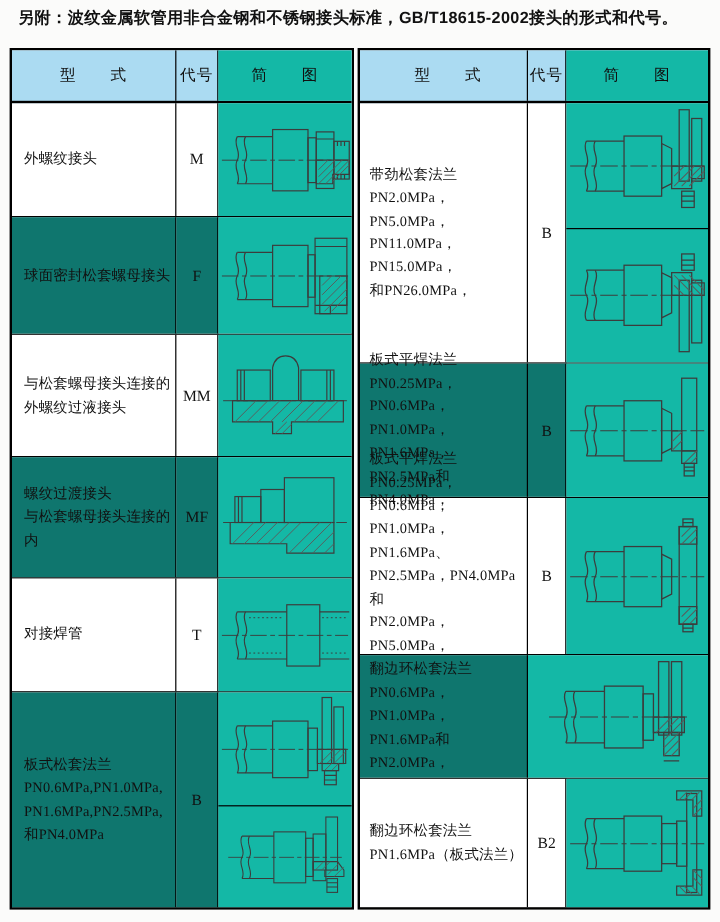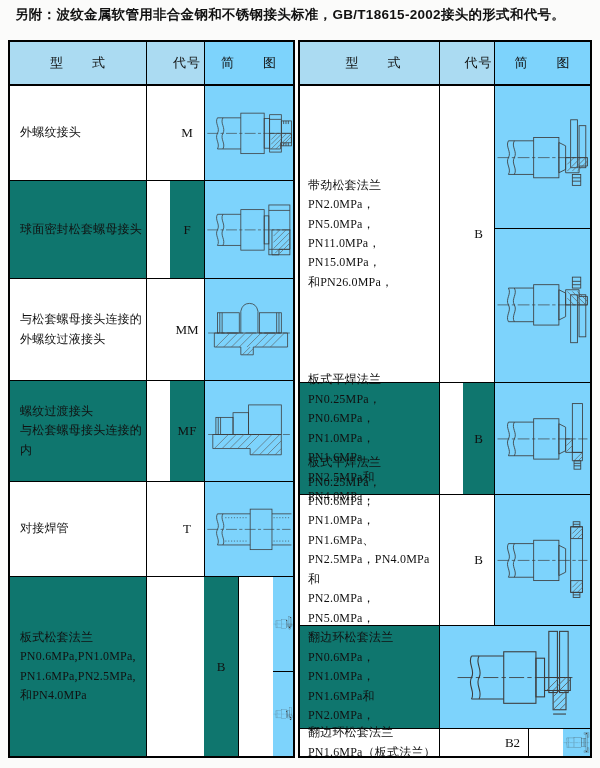--- a/index.html
+++ b/index.html
@@ -13,35 +13,35 @@
     font-family:"Liberation Sans","DejaVu Sans",sans-serif;
     font-weight:bold;font-size:13.5px;letter-spacing:.3px;white-space:nowrap;
   }
   .tbl{
     position:absolute;top:40px;height:718px;box-sizing:border-box;
     border:2px solid #000;background:#fff;display:flex;flex-direction:column;
   }
   .tbl.left{left:8px;width:287px;}
   .tbl.right{left:298px;width:294px;}
   .row{display:flex;border-bottom:1px solid #000;box-sizing:border-box;min-height:0;}
-  .row:last-child{border-bottom:none;flex:1;gap:34px;}
+  .row:last-child{border-bottom:none;flex:1;}
   .row.hdr{height:44px;background:#abdbf2;border-bottom:2px solid #000;flex:none;}
   .ct,.cc,.cd{box-sizing:border-box;min-width:0;}
   .ct{
     width:137px;border-right:1px solid #000;
     display:flex;flex-direction:column;justify-content:center;
     padding:3px 3px 3px 10px;font-size:12px;line-height:1.62;letter-spacing:.2px;
   }
   .tbl.right .ct{width:140px;padding-left:8px;}
   .cc{
     width:35px;border-right:1px solid #000;
-    display:flex;align-items:center;justify-content:center;font-size:13px;margin-left:23px;
+    display:flex;align-items:center;justify-content:center;font-size:13px;
   }
   .tbl.right .cc{width:32px;}
-  .cd{flex:1;display:flex;flex-direction:column;background:#7dd3fc;}
+  .cd{flex:1;display:flex;flex-direction:column;background:#14b8a6;}
   .sub{flex:1;display:flex;min-height:0;}
   .sub + .sub{border-top:1px solid #000;}
   .hdr .ct,.hdr .cc,.hdr .cd{
     justify-content:center;align-items:center;display:flex;flex-direction:row;
     padding:0;font-size:13px;letter-spacing:1px;
   }
   .hl{background:#0f766e;}
   .cd svg{width:100%;height:100%;display:block;}
   .d{stroke:#3c3c3c;fill:none;stroke-width:1;}
   .h{stroke:#5a5a5a;stroke-width:.8;fill:none;}
@@ -271,21 +271,21 @@
 </div>
 
 <div class="tbl right">
 
   <div class="row hdr">
     <div class="ct">型　　式</div>
     <div class="cc">代号</div>
     <div class="cd">简　　图</div>
   </div>
 
-  <div class="row" style="height:297px">
+  <div class="row" style="height:217px">
     <div class="ct">
       <div>带劲松套法兰</div>
       <div>PN2.0MPa，PN5.0MPa，</div>
       <div>PN11.0MPa，PN15.0MPa，</div>
       <div>和PN26.0MPa，</div>
     </div>
     <div class="cc">B</div>
     <div class="cd">
       <div class="sub" style="flex:112">
         <svg viewBox="0 0 113 95" preserveAspectRatio="xMidYMid meet">

